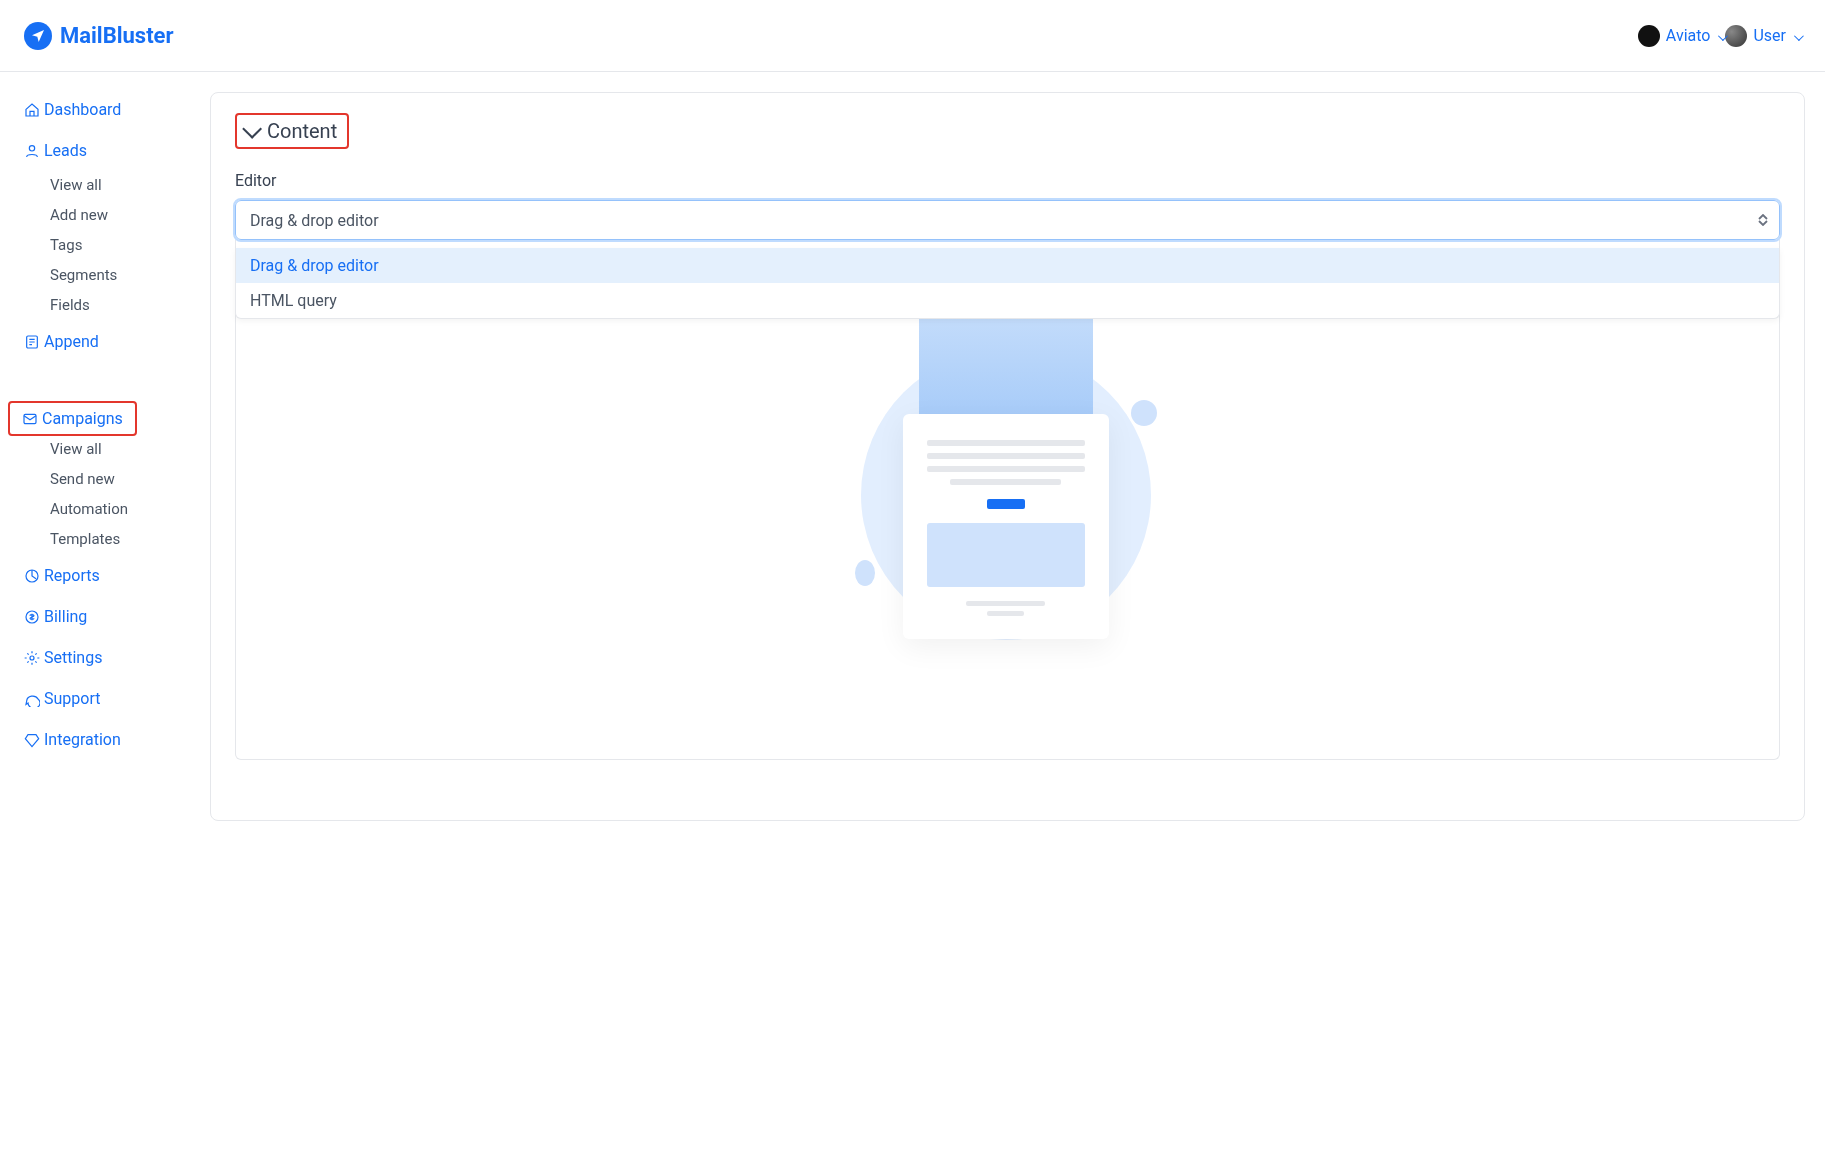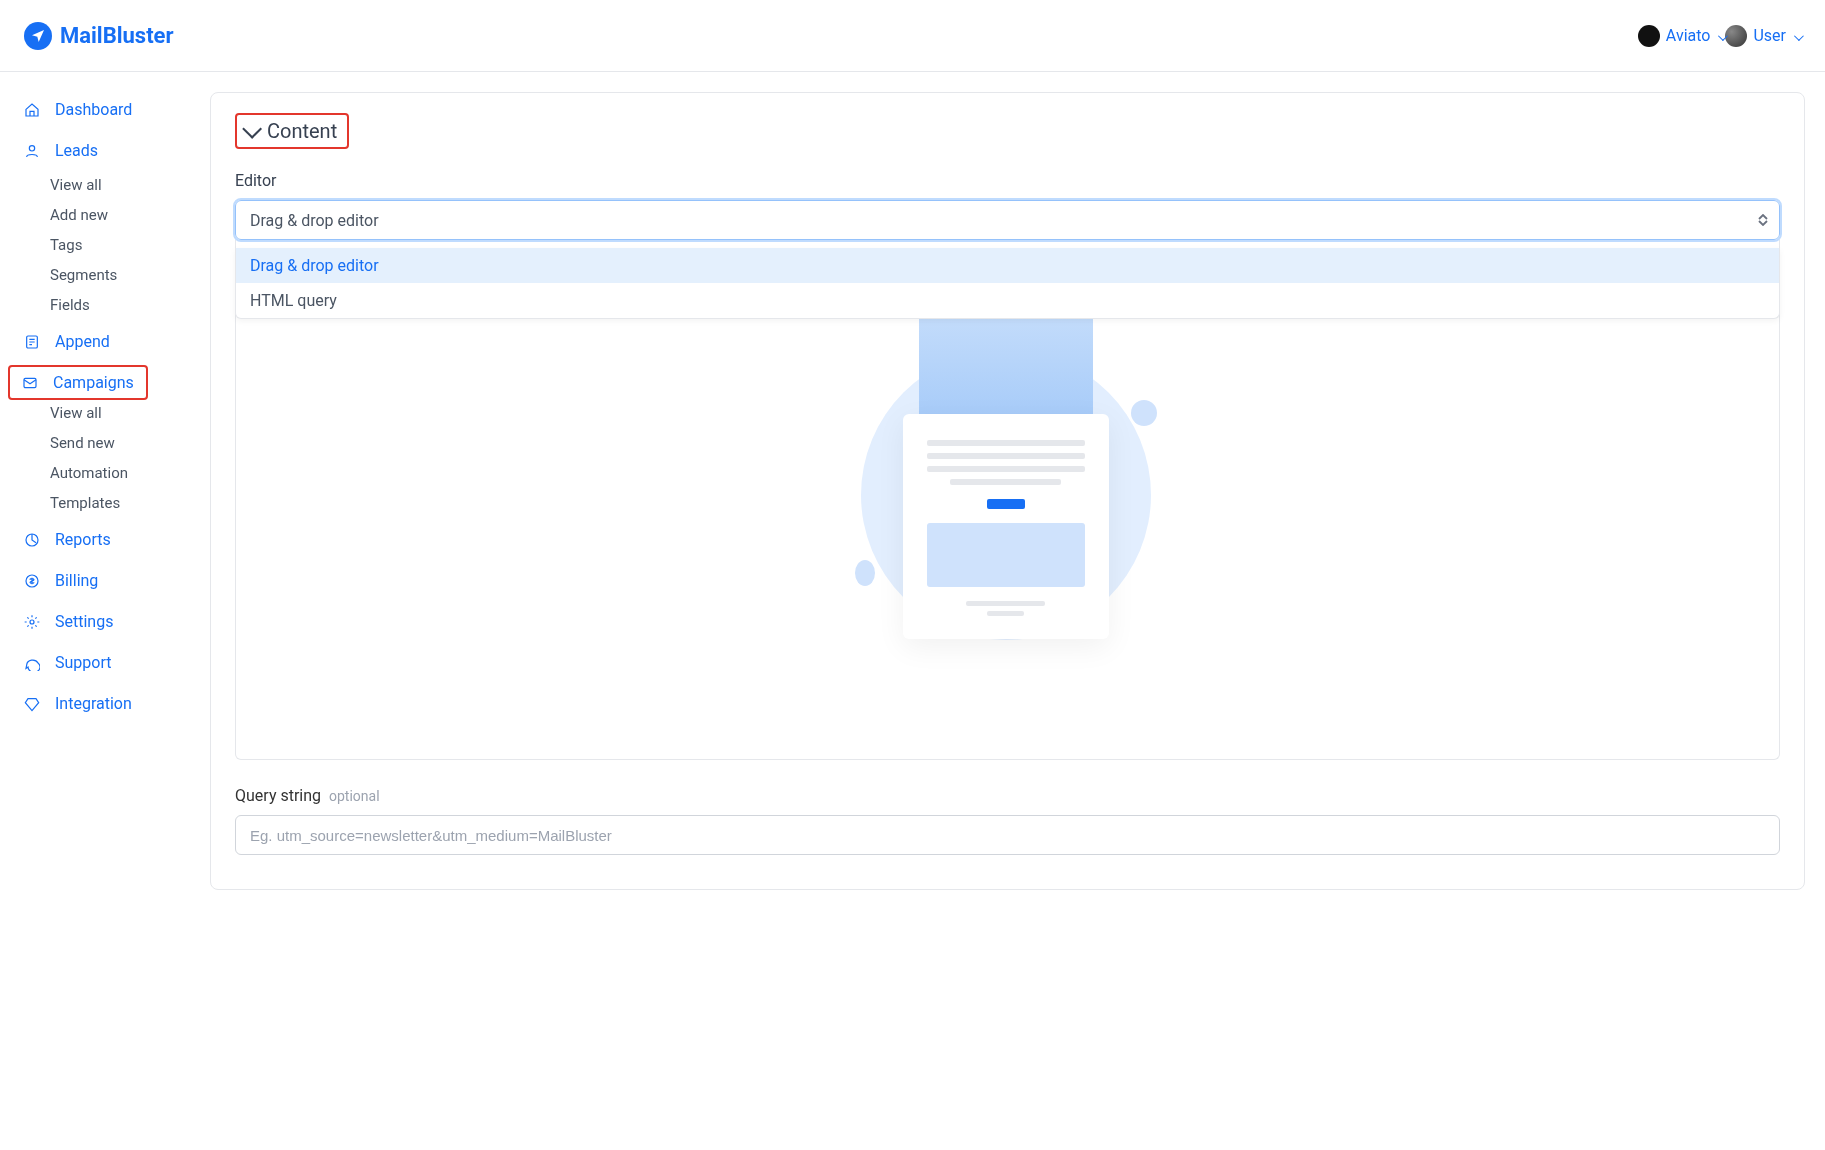--- a/index.html
+++ b/index.html
@@ -69,21 +69,21 @@
     display: flex;
   }
   .sidebar {
     width: 210px;
     padding: 20px 12px;
     flex-shrink: 0;
   }
   .nav-item {
     display: flex;
     align-items: center;
-    gap: 15px;
+    gap: 4px;
     padding: 8px 12px;
     color: #176ff4;
     cursor: pointer;
     font-size: 16px;
   }
   .nav-item .nav-icon {
     width: 16px;
     height: 16px;
     display: inline-flex;
     align-items: center;
@@ -97,20 +97,21 @@
   }
   .nav-sub + .nav-sub, .nav-item + .nav-sub { margin-top: 4px; }
   .nav-group { margin-bottom: 6px; }
   .highlight-box {
     border: 2.5px solid #e3362c;
     border-radius: 4px;
     padding: 2px 4px;
     margin-left: -4px;
     display: inline-flex;
     align-items: center;
+    margin-top: 36px;
   }
   .content {
     flex: 1;
     padding: 20px 20px 20px 0;
   }
   .card {
     border: 1px solid #e5e7eb;
     border-radius: 8px;
     padding: 20px 24px 34px 24px;
     background: #fff;
@@ -482,24 +483,17 @@
             <div class="line short"></div>
             <div class="btn"></div>
             <div class="img-ph"></div>
             <div class="foot-line"></div>
             <div class="foot-line sm"></div>
           </div>
         </div>
       </div>
 
       <div class="qs-row">
-        <div class="qs-left">
-          <div class="qs-label">
-            <span>Query string</span>
-            <span class="opt">optional</span>
-          </div>
-          <input class="qs-input" type="text" placeholder="Eg. utm_source=newsletter&amp;utm_medium=MailBluster" style="">
-        </div>
       </div>
 
     </div>
   </main>
 </div>
 
 </body></html>

